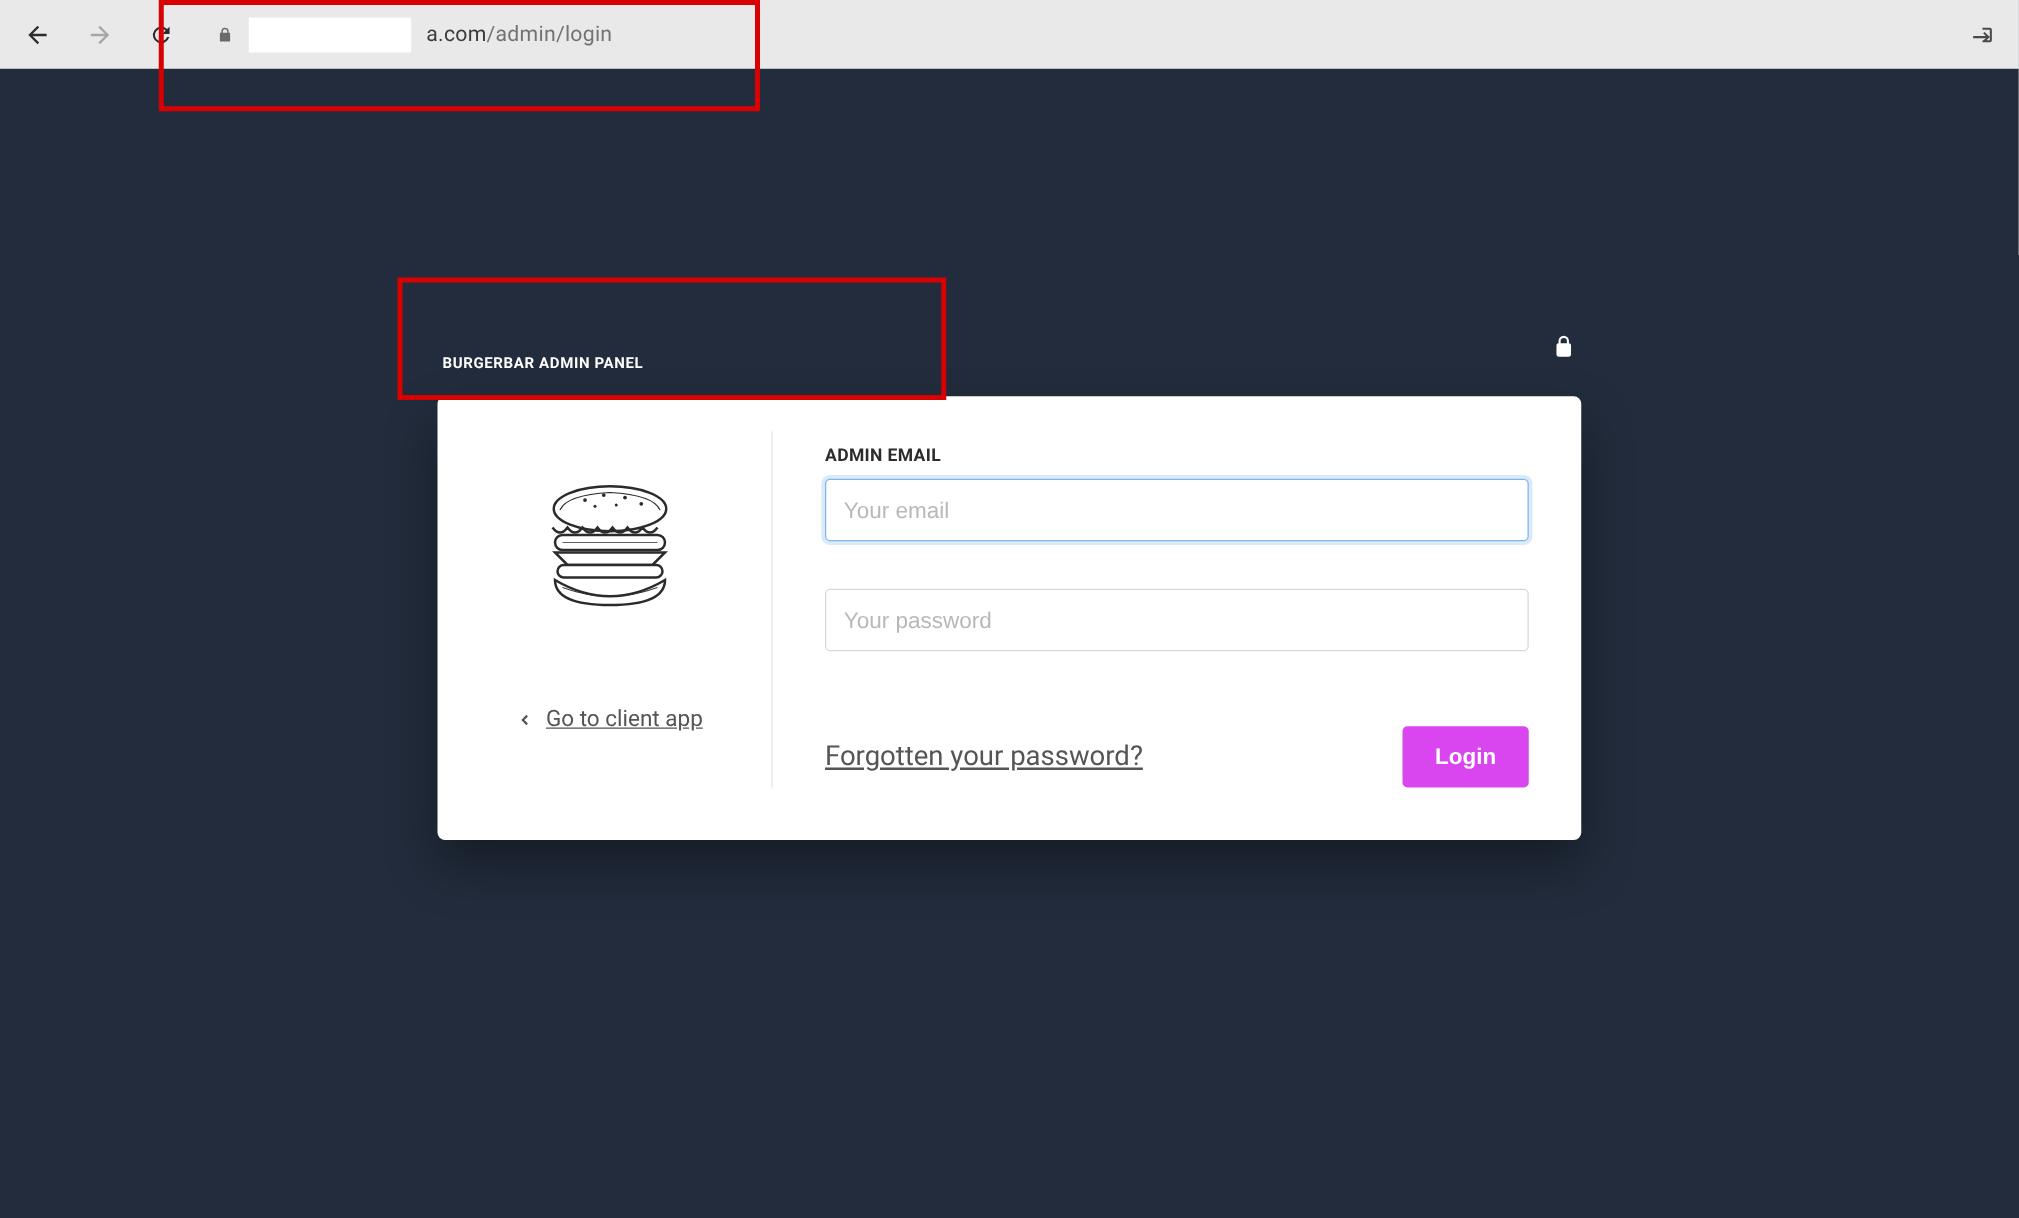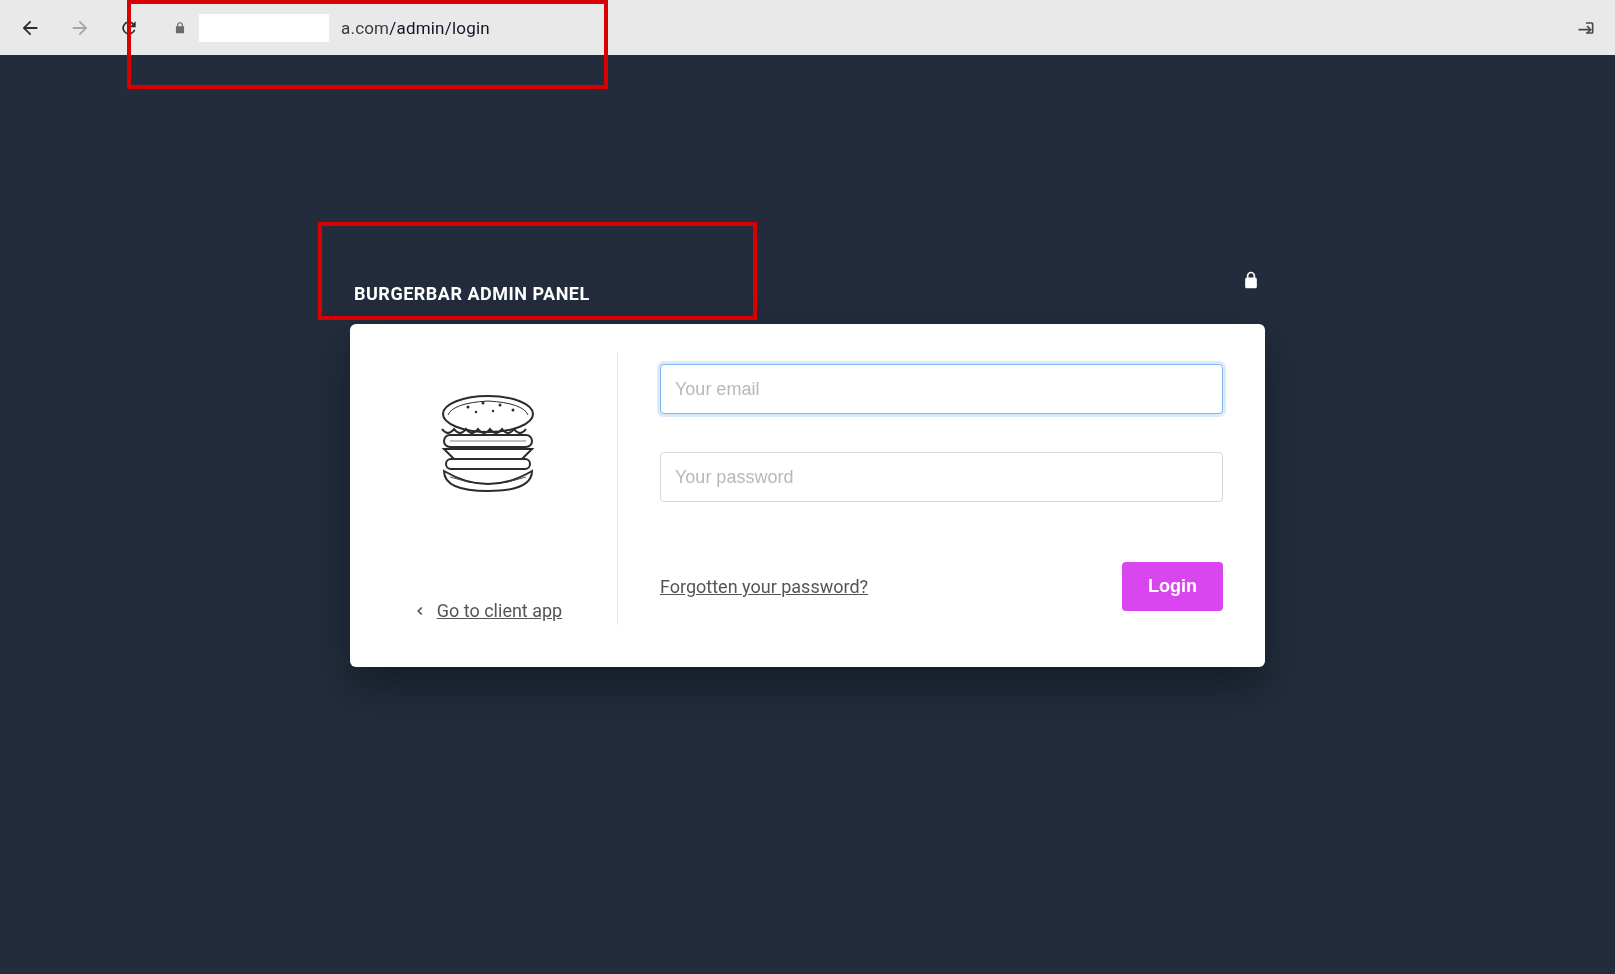--- a/index.html
+++ b/index.html
@@ -49,21 +49,21 @@
     .url-hidden-box {
       width: 130px;
       height: 28px;
       background: #fff;
     }
     .url-text {
       font-size: 17px;
       color: #3c3c3c;
       letter-spacing: 0.2px;
     }
-    .url-path { color: #0f172a; }
+    .url-path { color: #737373; }
     .share-btn {
       margin-left: auto;
       padding: 4px;
     }
     
     .annot {
       position: absolute;
       border: 4px solid #d80000;
       background: transparent;
       pointer-events: none;
@@ -95,21 +95,21 @@
       width: 915px;
     }
     .panel-header {
       display: flex;
       align-items: center;
       justify-content: space-between;
       padding: 0 4px 20px 4px;
     }
     .panel-title {
       color: #ffffff;
-      font-size: 18px;
+      font-size: 12px;
       font-weight: 700;
       letter-spacing: 0.5px;
       margin-top: 23px;
     }
     .panel-lock svg { fill: #ffffff; }
     .login-card {
       background: #ffffff;
       border-radius: 6px;
       display: flex;
       padding: 28px 42px 42px 28px;
@@ -130,21 +130,21 @@
       height: 160px;
       display: flex;
       align-items: center;
       justify-content: center;
     }
     .burger-svg {
       width: 120px;
       height: 110px;
     }
     .back-link {
-      margin-top: 76px;
+      margin-top: 48px;
       display: flex;
       align-items: center;
       gap: 10px;
       color: #555;
       font-size: 18px;
     }
     .back-link a {
       color: #555;
       text-decoration: underline;
     }
@@ -179,21 +179,21 @@
       box-shadow: 0 0 0 3px rgba(110,170,230,0.25);
     }
     .bottom-row {
       display: flex;
       align-items: center;
       justify-content: space-between;
       margin-top: 22px;
     }
     .forgot-link {
       color: #555;
-      font-size: 18px;
+      font-size: 22px;
       text-decoration: underline;
     }
     .login-btn {
       background: #d946ef;
       color: #ffffff;
       border: none;
       border-radius: 4px;
       padding: 14px 26px;
       font-size: 18px;
       font-weight: 600;
@@ -276,20 +276,21 @@
         </div>
         <div class="back-link">
           <svg width="14" height="14" viewBox="0 0 24 24">
               <path d="M15 6l-6 6 6 6" fill="none" stroke="#555" stroke-width="3"></path>
             </svg>
           <a href="#">Go to client app</a>
         </div>
       </div>
 
       <div class="right-col">
+        <div class="field-label">ADMIN EMAIL</div>
         <input type="text" class="text-input focused" placeholder="Your email" style="">
 
         <input type="password" class="text-input" placeholder="Your password" style="">
 
         <div class="bottom-row">
           <a href="#" class="forgot-link">Forgotten your password?</a>
           <button class="login-btn">Login</button>
         </div>
       </div>
     </div>

